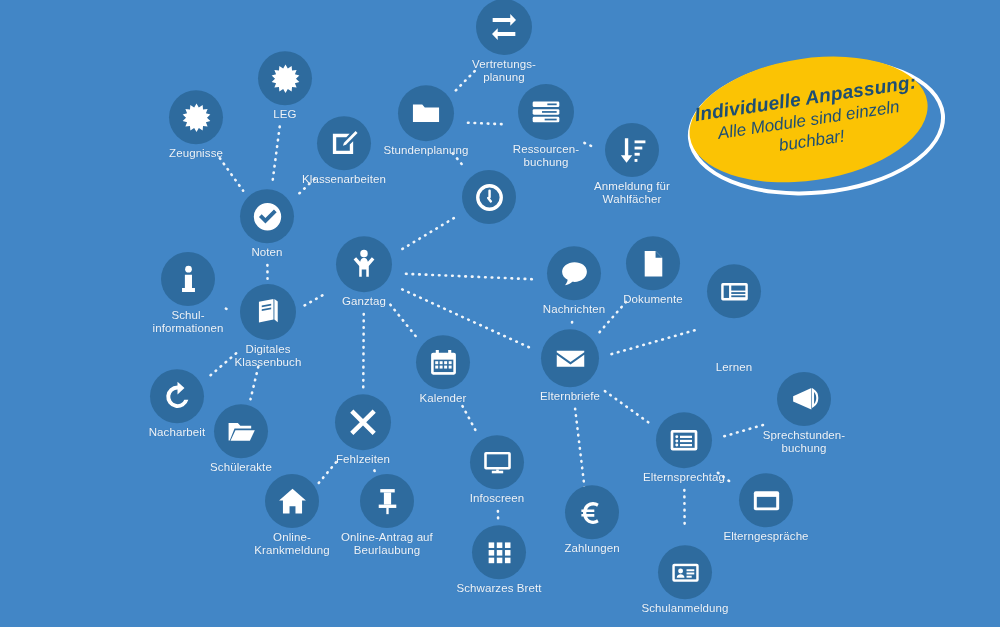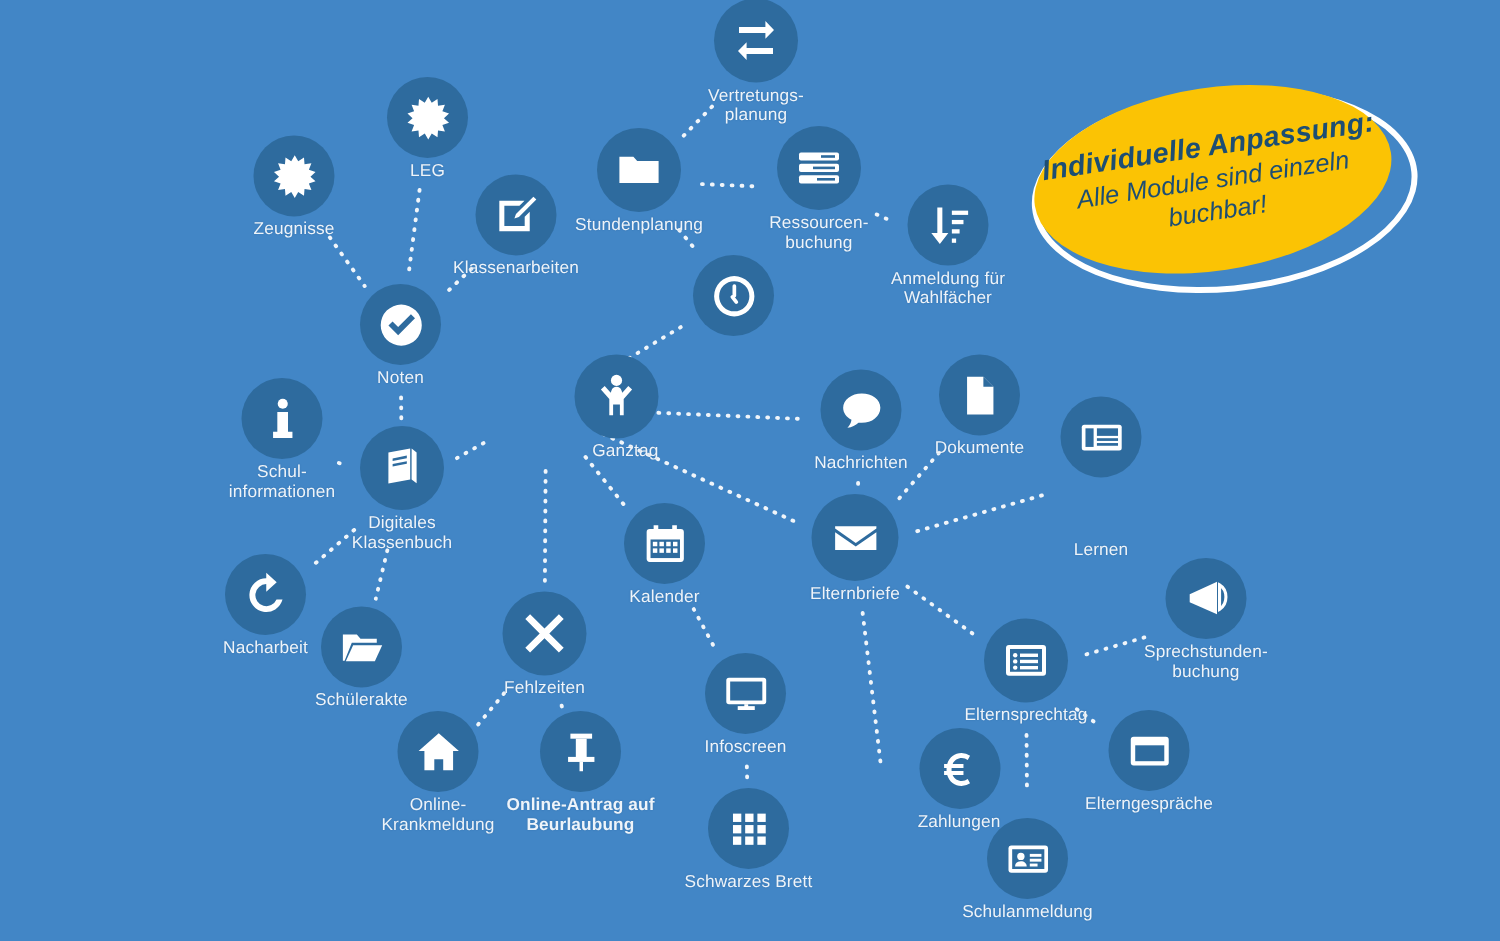--- a/index.html
+++ b/index.html
@@ -184,21 +184,21 @@
         </div>
       </div>
       <div class="node" style="left: 267px; top: 224px;">
         <div class="disc" style="width: 54px; height: 54px; background: rgb(46, 107, 158);">
           <svg xmlns="http://www.w3.org/2000/svg" fill="currentColor" viewBox="0 0 24 24" width="31" height="31">
             <path d="M12 1.4A10.6 10.6 0 1 0 22.6 12 10.6 10.6 0 0 0 12 1.4zm-1.6 15.8l-5-5 2.1-2.1 2.9 2.9 6.6-6.6 2.1 2.1z"></path>
           </svg>
         </div>
         <div class="label">Noten</div>
       </div>
-      <div class="node" style="left: 364px; top: 272px; align-items: flex-end;">
+      <div class="node" style="left: 364px; top: 272px;">
         <div class="disc" style="width: 56px; height: 56px; background: rgb(46, 107, 158);">
           <svg xmlns="http://www.w3.org/2000/svg" fill="currentColor" viewBox="0 0 24 24" width="32" height="32">
             <circle cx="12" cy="4" r="2.8"></circle>
             <path d="M12 7.2c-1.2 0-2.1.7-2.5 1.8l-.4 1.2-3-3.4-1.9 1.7 4.2 4.8v8.1h1.9V16h3.4v5.4h1.9v-8.1l4.2-4.8-1.9-1.7-3 3.4-.4-1.2c-.4-1.1-1.3-1.8-2.5-1.8z"></path>
           </svg>
         </div>
         <div class="label">Ganztag</div>
       </div>
       <div class="node" style="left: 574px; top: 281px;">
         <div class="disc" style="width: 54px; height: 54px; background: rgb(46, 107, 158);">
@@ -355,33 +355,33 @@
       </div>
       <div class="node" style="left: 292px; top: 515px;">
         <div class="disc" style="width: 54px; height: 54px; background: rgb(46, 107, 158);">
           <svg xmlns="http://www.w3.org/2000/svg" fill="currentColor" viewBox="0 0 24 24" width="31" height="31">
             <path d="M12 2.2 1.6 11.3h3v10h5.1v-5.7h4.6v5.7h5.1v-10h3z"></path>
           </svg>
         </div>
         <div class="label">Online-
 Krankmeldung</div>
       </div>
-      <div class="node" style="left: 387px; top: 515px; font-weight: bold;">
+      <div class="node" style="left: 387px; top: 515px;">
         <div class="disc" style="width: 54px; height: 54px; background: rgb(46, 107, 158);">
           <svg xmlns="http://www.w3.org/2000/svg" fill="currentColor" viewBox="0 0 24 24" width="31" height="31">
             <rect x="6.4" y="2.4" width="11.2" height="2.6"></rect>
             <path d="M9.2 5h5.6v9.4h-5.6z"></path>
             <rect x="5.2" y="14.4" width="13.6" height="2.6"></rect>
             <rect x="11.1" y="17" width="1.8" height="4.8"></rect>
           </svg>
         </div>
         <div class="label">Online-Antrag auf
 Beurlaubung</div>
       </div>
-      <div class="node" style="left: 592px; top: 520px; align-items: flex-end;">
+      <div class="node" style="left: 592px; top: 520px;">
         <div class="disc" style="width: 54px; height: 54px; background: rgb(46, 107, 158);">
           <svg xmlns="http://www.w3.org/2000/svg" fill="currentColor" viewBox="0 0 24 24" width="31" height="31">
             <path d="M16.8 19.3a7.6 7.6 0 0 1-4.4 1.4c-3.5 0-6.4-2.3-7.4-5.7H3.4v-2h1.3a9 9 0 0 1 0-1.6H3.4v-2h1.6c1-3.4 3.9-5.7 7.4-5.7a7.6 7.6 0 0 1 4.4 1.4l-1.2 2.2a5 5 0 0 0-3-1c-2.2 0-4 1.2-4.8 3.1h5.6v2H7.3a7.6 7.6 0 0 0 0 1.6h6.1v2H7.8c.8 1.9 2.6 3.1 4.8 3.1a5 5 0 0 0 3-1z"></path>
           </svg>
         </div>
         <div class="label">Zahlungen</div>
       </div>
       <div class="node" style="left: 499px; top: 560px;">
         <div class="disc" style="width: 54px; height: 54px; background: rgb(46, 107, 158);">
           <svg xmlns="http://www.w3.org/2000/svg" fill="currentColor" viewBox="0 0 24 24" width="31" height="31">

